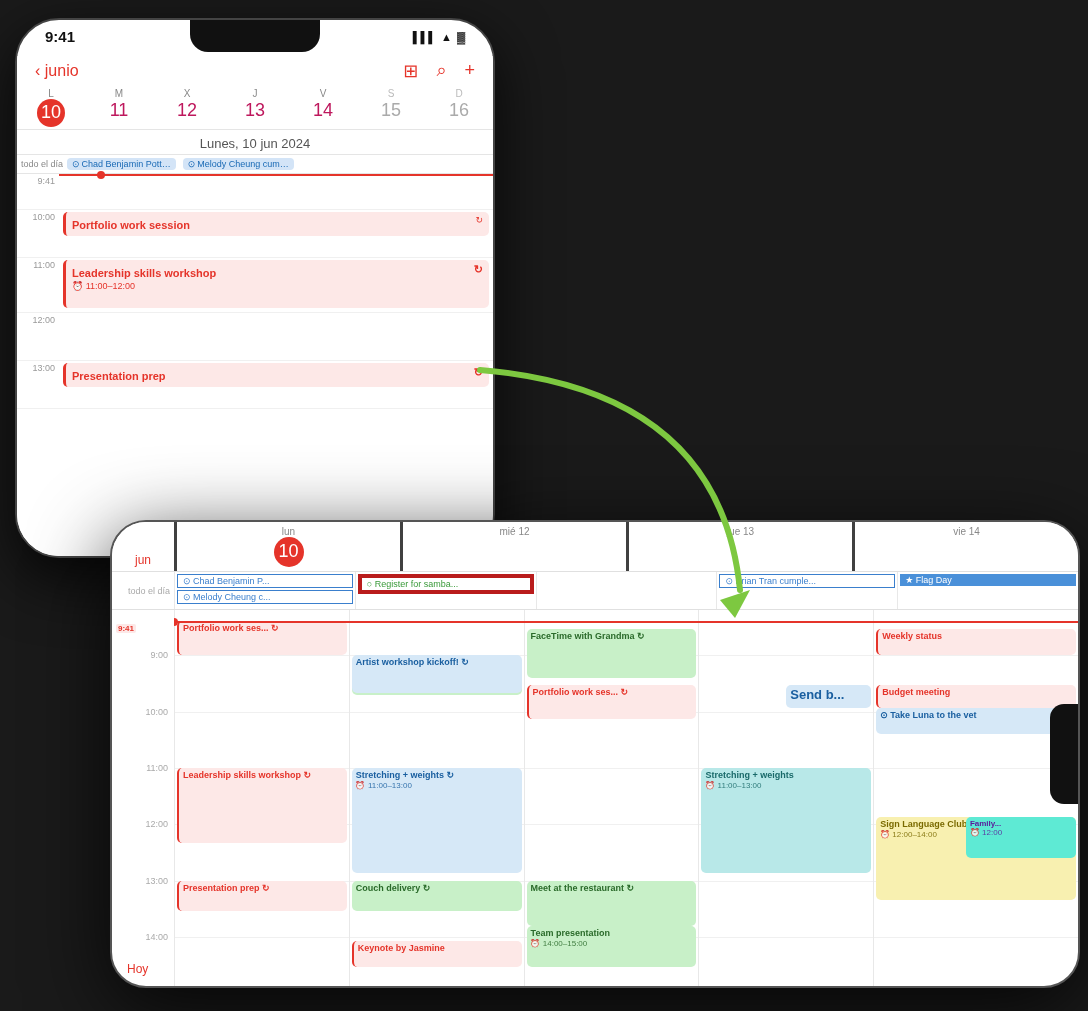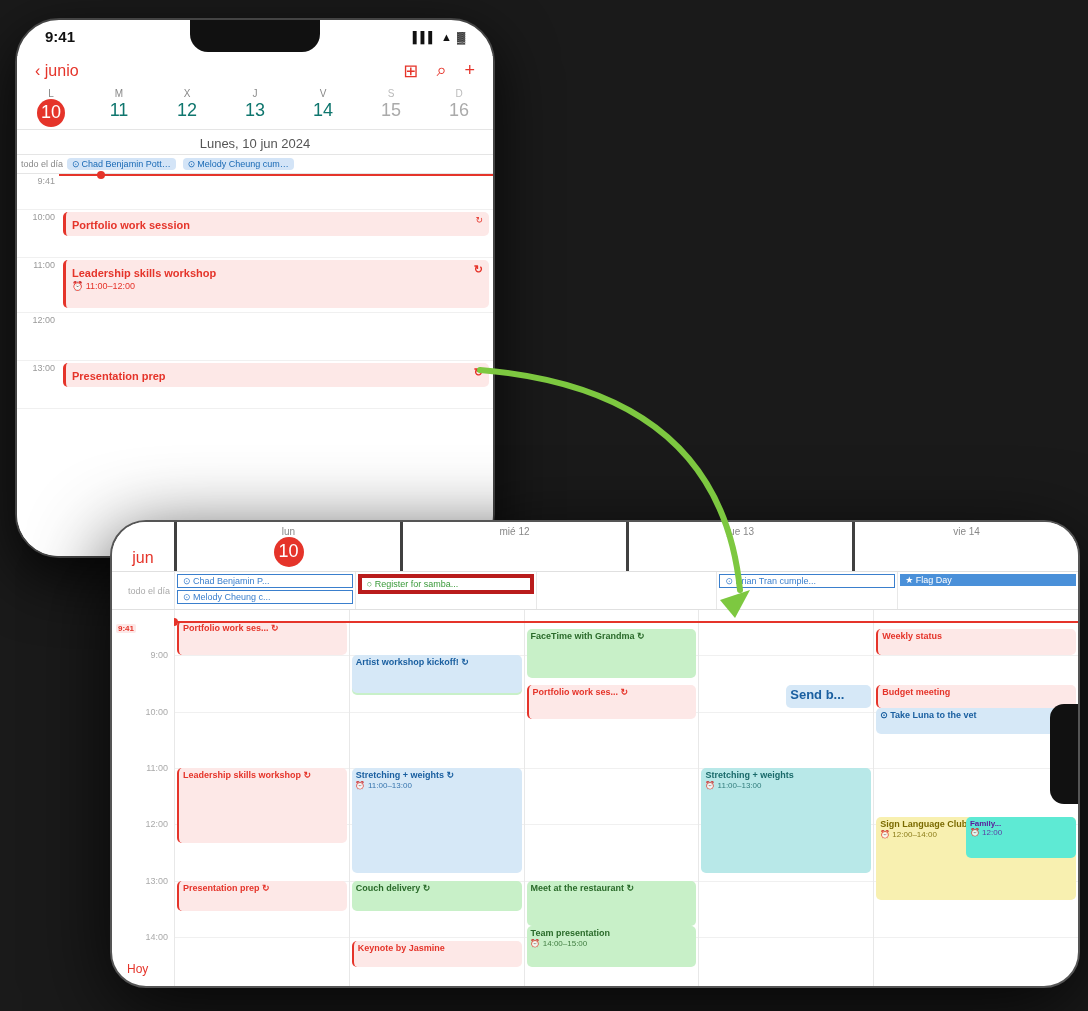--- a/index.html
+++ b/index.html
@@ -85,21 +85,21 @@
     }
     .p1-week-day .dow {
       font-size: 10px;
       color: #888;
       text-transform: uppercase;
       display: block;
     }
     .p1-week-day .date-num {
       font-size: 18px;
       font-weight: 300;
-      color: #0f766e;
+      color: #be185d;
       display: block;
       line-height: 1.3;
     }
     .p1-week-day .date-num.today {
       background: #e5342a;
       color: #fff;
       border-radius: 50%;
       width: 28px;
       height: 28px;
       display: flex;
@@ -245,21 +245,21 @@
     }
     .cal-header-side {
       width: 62px;
       display: flex;
       align-items: flex-end;
       justify-content: center;
       padding-bottom: 4px;
     }
     .cal-header-side .month-name {
       color: #e5342a;
-      font-size: 16px;
+      font-size: 12px;
       font-weight: 400;
     }
     .cal-day-col-header {
       flex: 1;
       text-align: center;
       padding: 4px 0 4px;
       border-left: 3px solid #404040;
     }
     .cal-day-col-header .dow-label {
       font-size: 10px;

